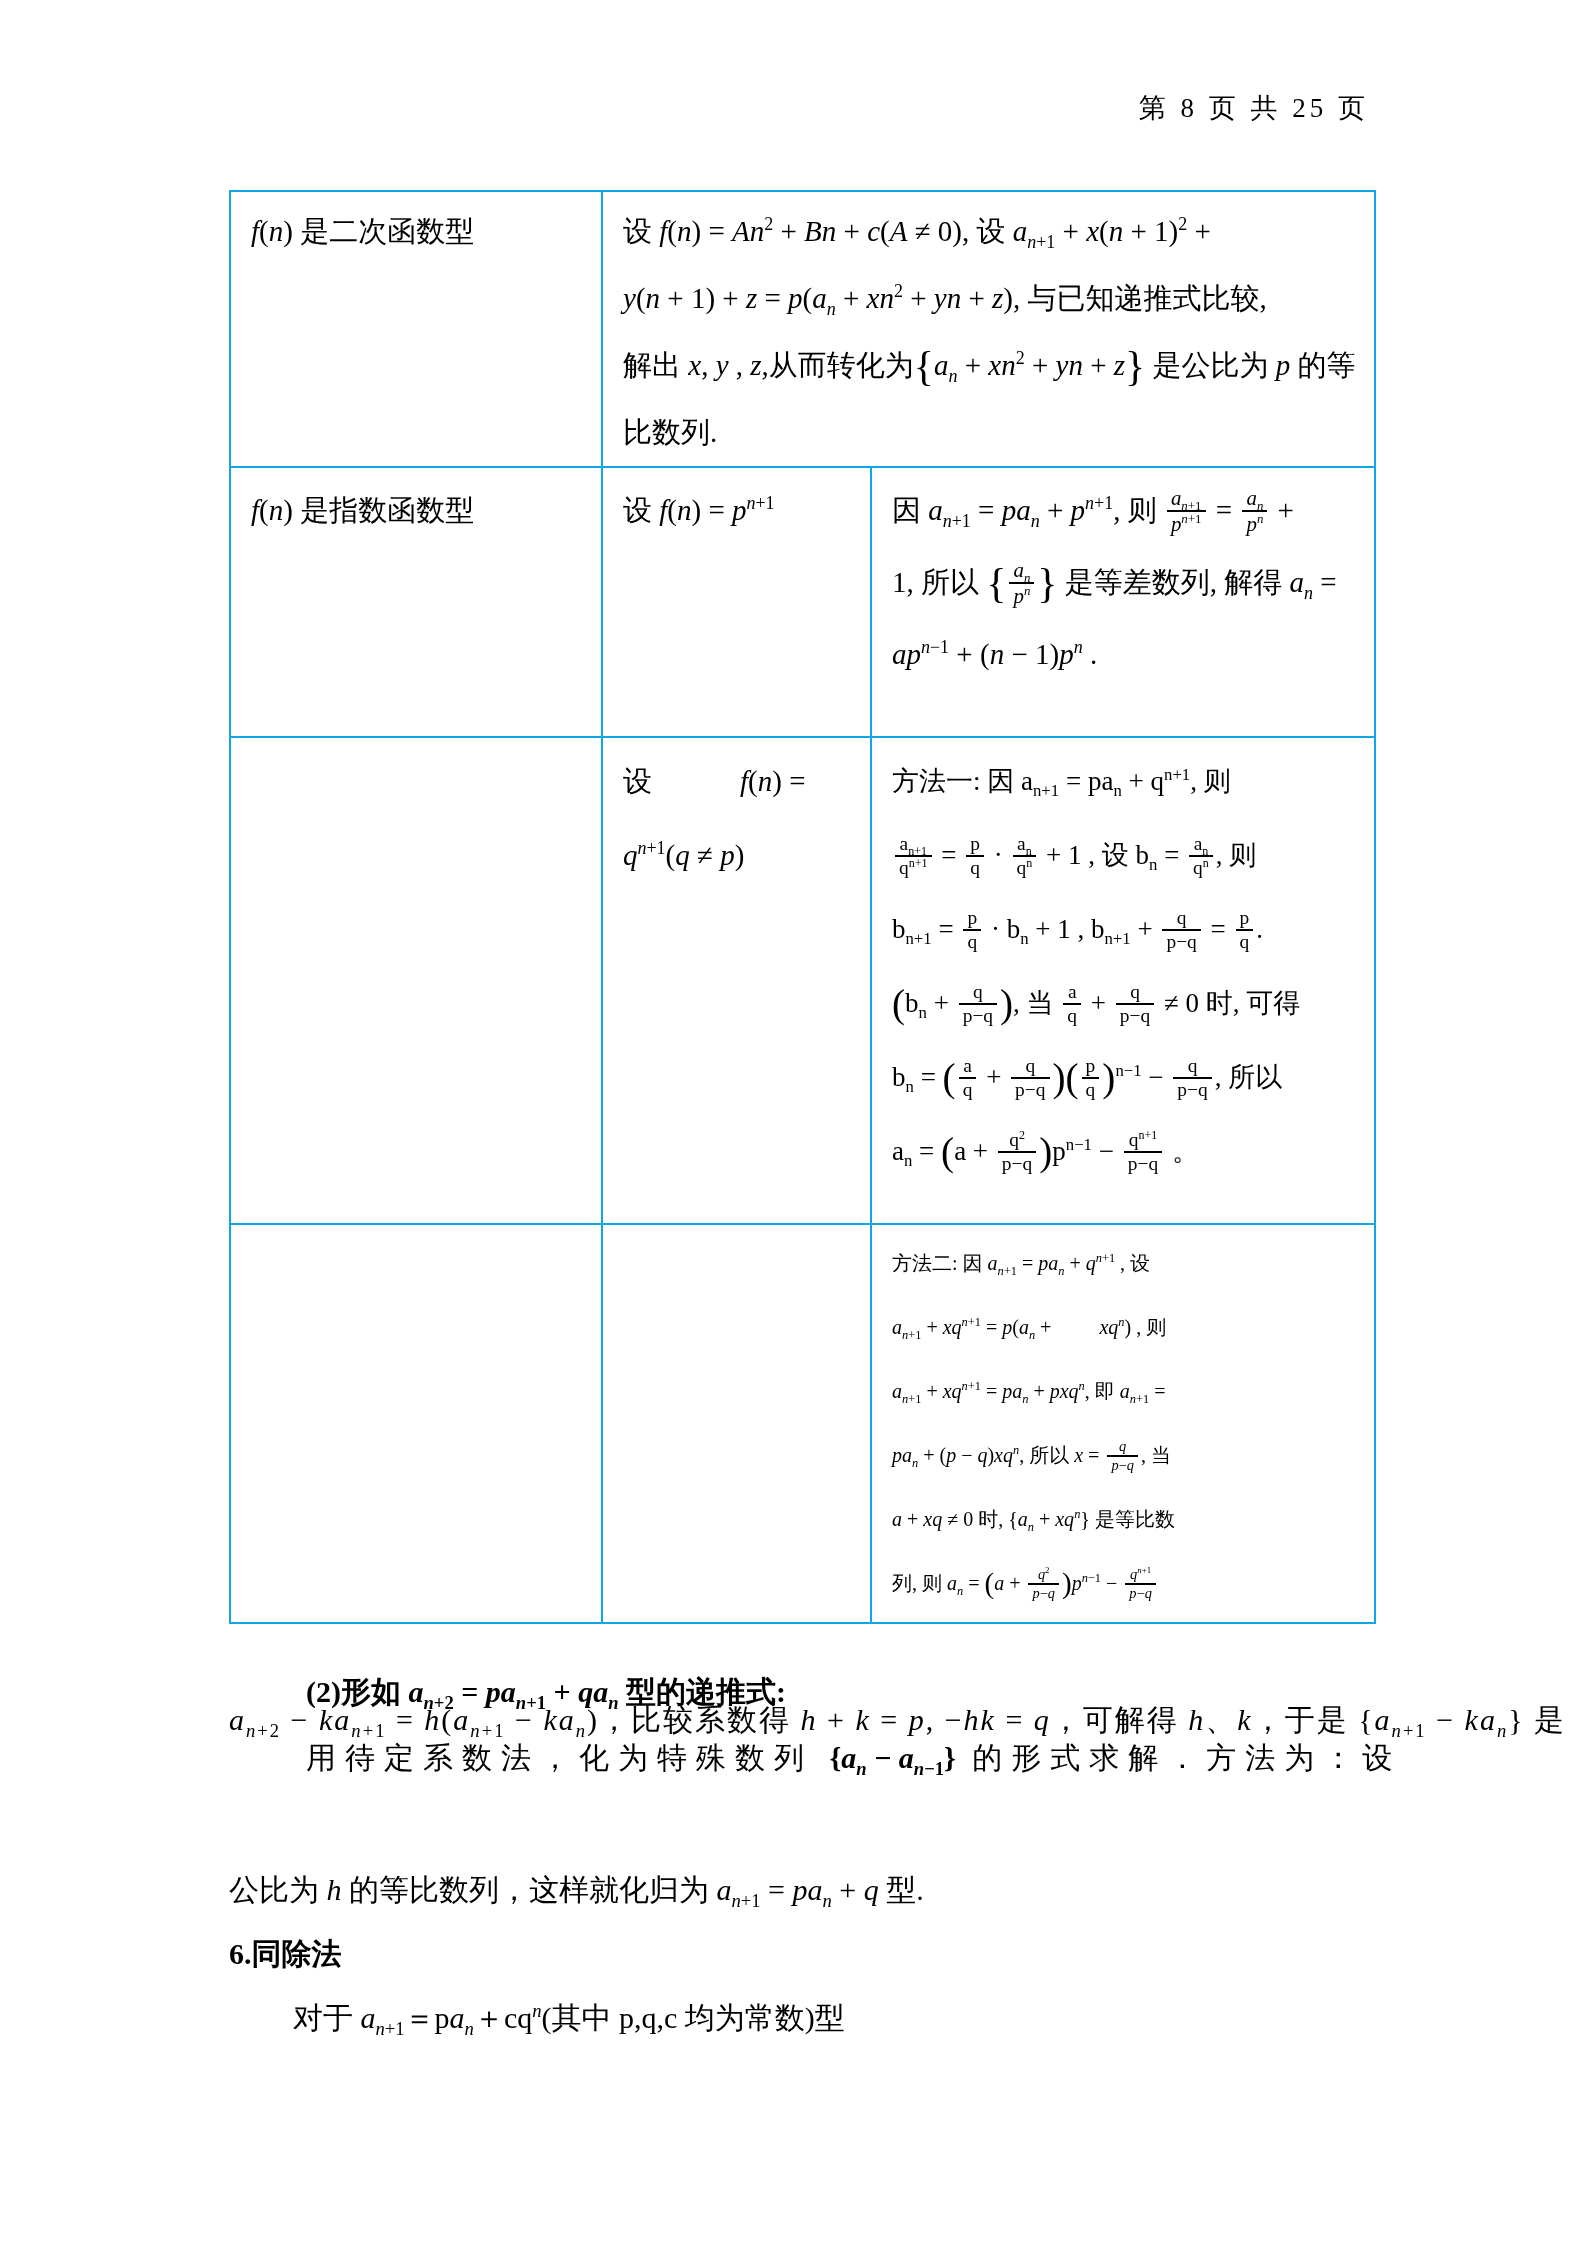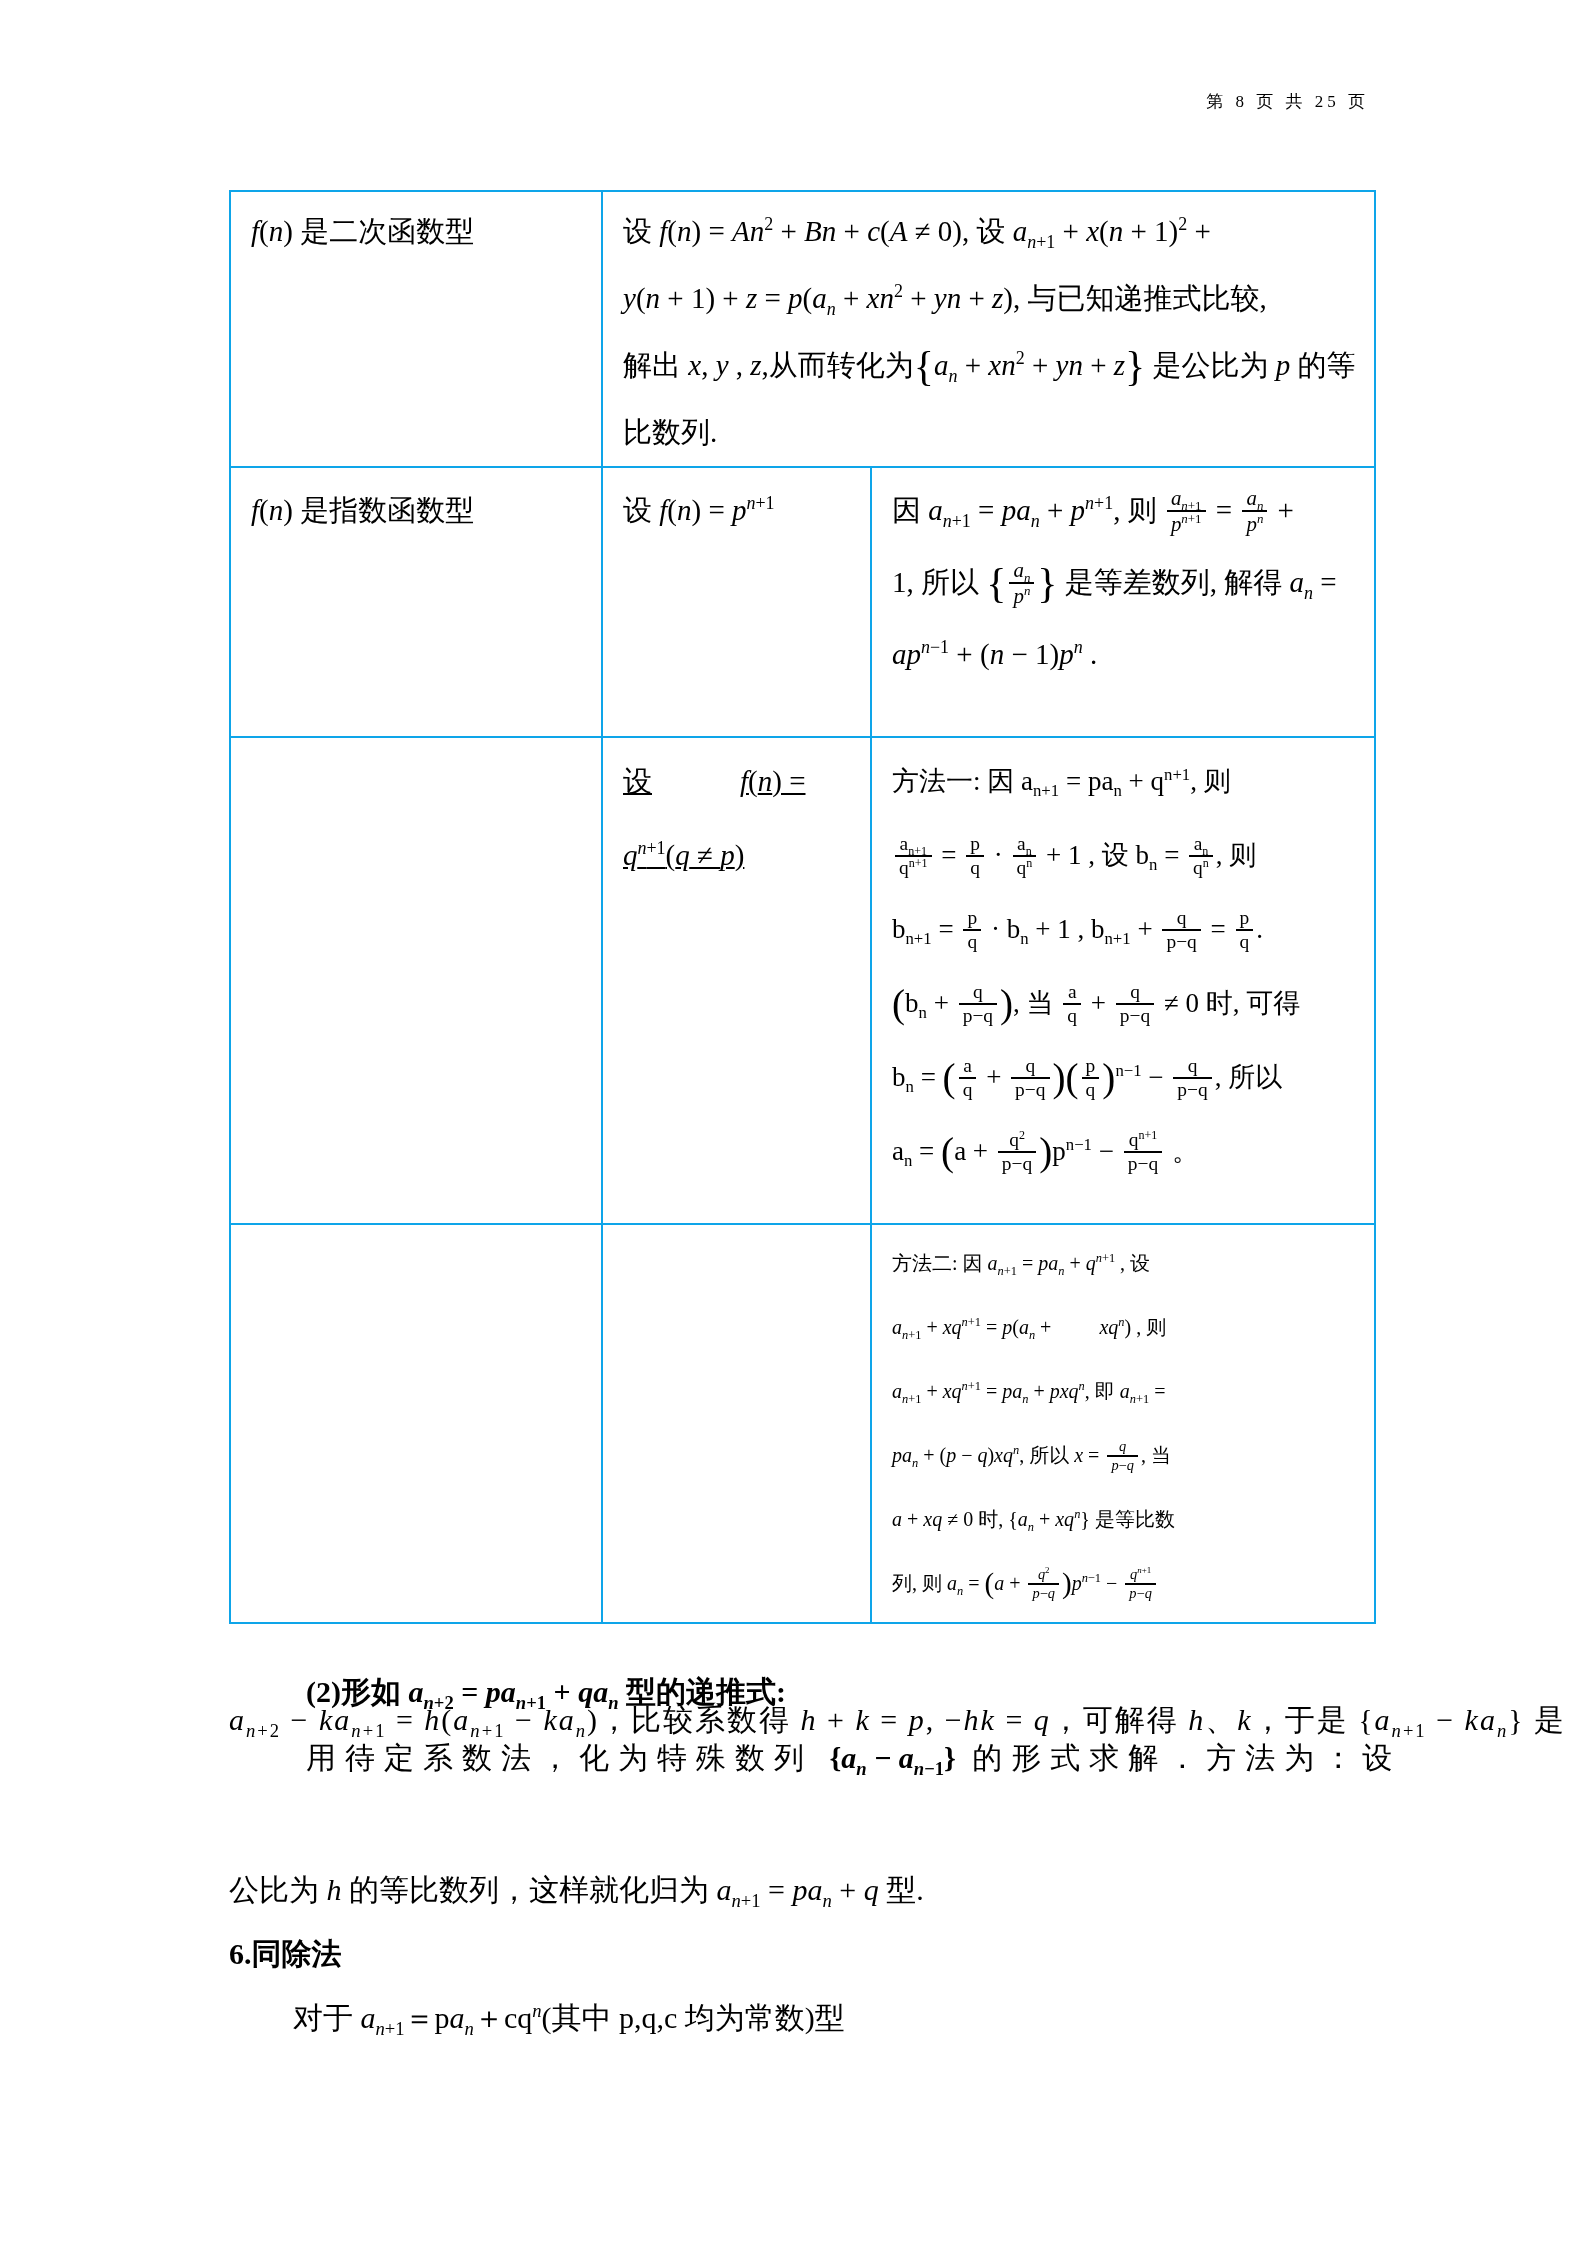--- a/index.html
+++ b/index.html
@@ -2,34 +2,34 @@
 <html><head>
 <meta charset="utf-8">
 <style>
   html,body{margin:0;padding:0;background:#e8e8e8;}
   .page{
     position:relative;width:1587px;height:2245px;background:#ffffff;
     font-family:"Liberation Serif","DejaVu Serif",serif;color:#000;
     overflow:hidden;
   }
   .hdr{
-    position:absolute;top:90px;right:218px;font-size:17px;letter-spacing:4px;
+    position:absolute;top:90px;right:218px;font-size:27px;letter-spacing:4px;
     font-family:"Liberation Serif","DejaVu Serif",serif;
   }
   table.tbl{
     position:absolute;left:229px;top:190px;width:1145px;
     border-collapse:collapse;table-layout:fixed;
   }
   .tbl td{
     border:2px solid #0ea5e9;vertical-align:top;
     padding:6px 12px 0 20px;font-size:29px;overflow:hidden;
   }
   .ln{height:67px;line-height:67px;white-space:nowrap;}
   .r2 .ln{height:72px;line-height:72px;}
-  .r3c2 .ln{height:74px;line-height:74px;text-decoration:underline;}
+  .r3c2 .ln{height:74px;line-height:74px;}
   .r3c3 .ln{height:74px;line-height:74px;font-size:27px;}
   .r4c3 .ln{height:64px;line-height:64px;font-size:20px;}
   i{font-style:italic;}
   sub,sup{font-size:0.62em;line-height:0;}
   .fr{
     display:inline-block;text-align:center;font-size:0.72em;line-height:1.15;
     vertical-align:middle;margin:0 3px;position:relative;top:-0.1em;
   }
   .fr>span{display:block;padding:0 4px;}
   .fr>span+span{border-top:2px solid #000;}

